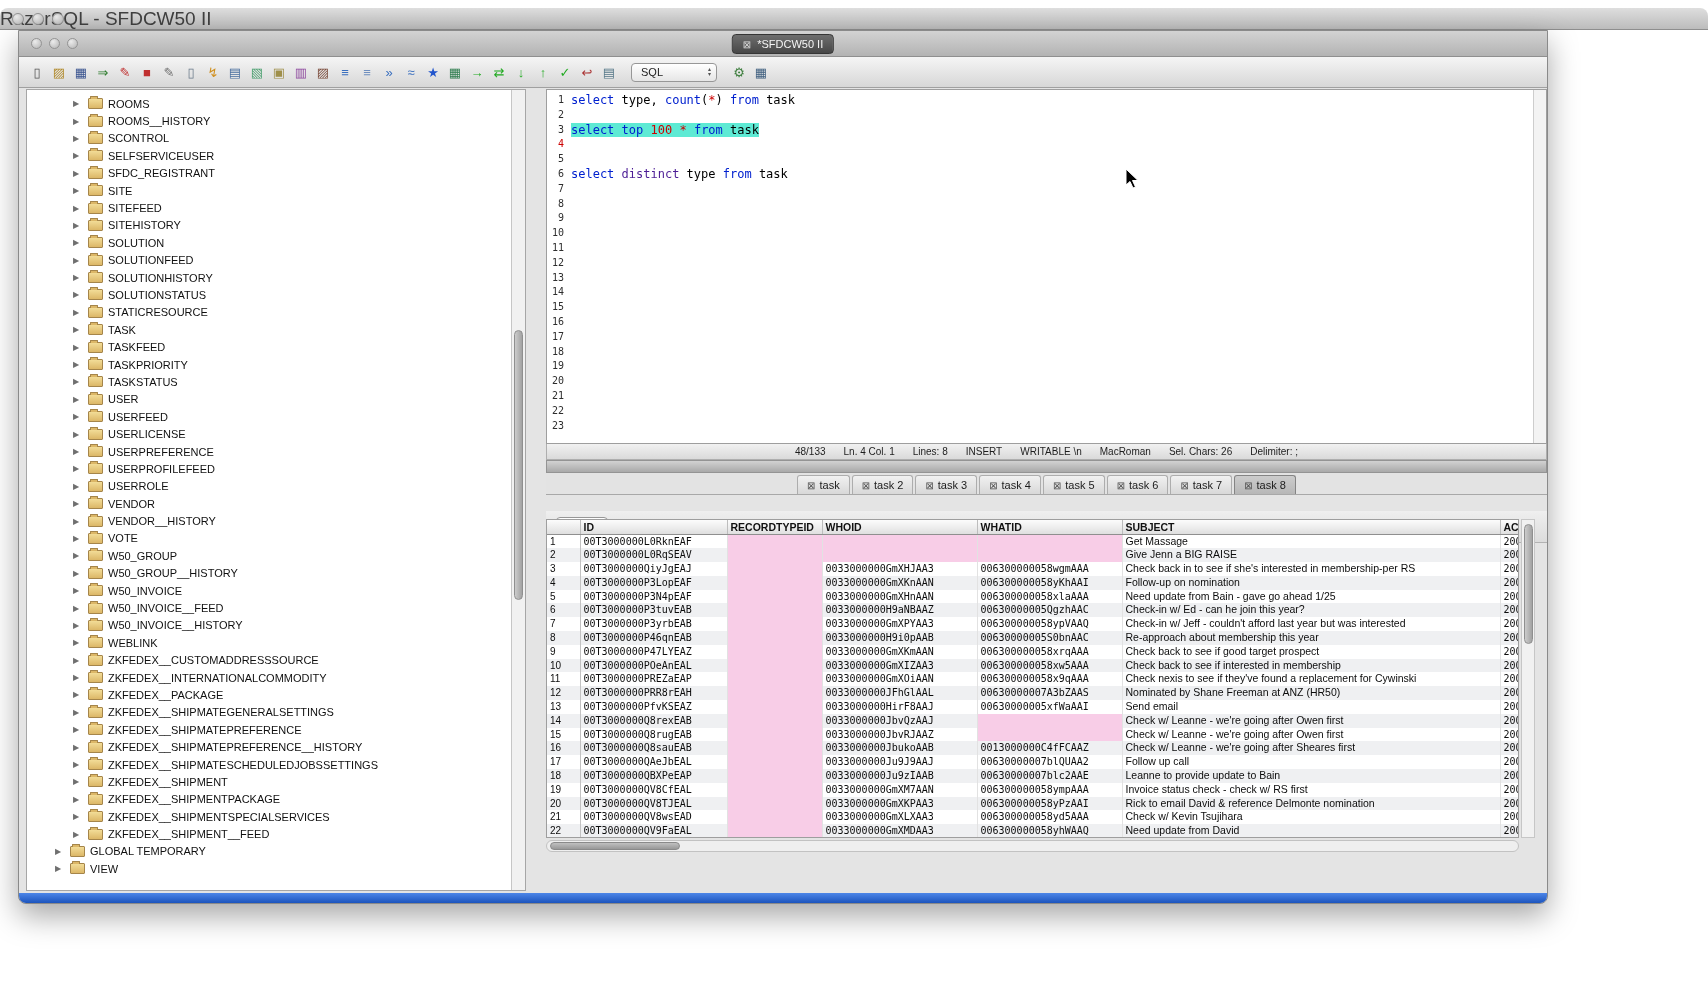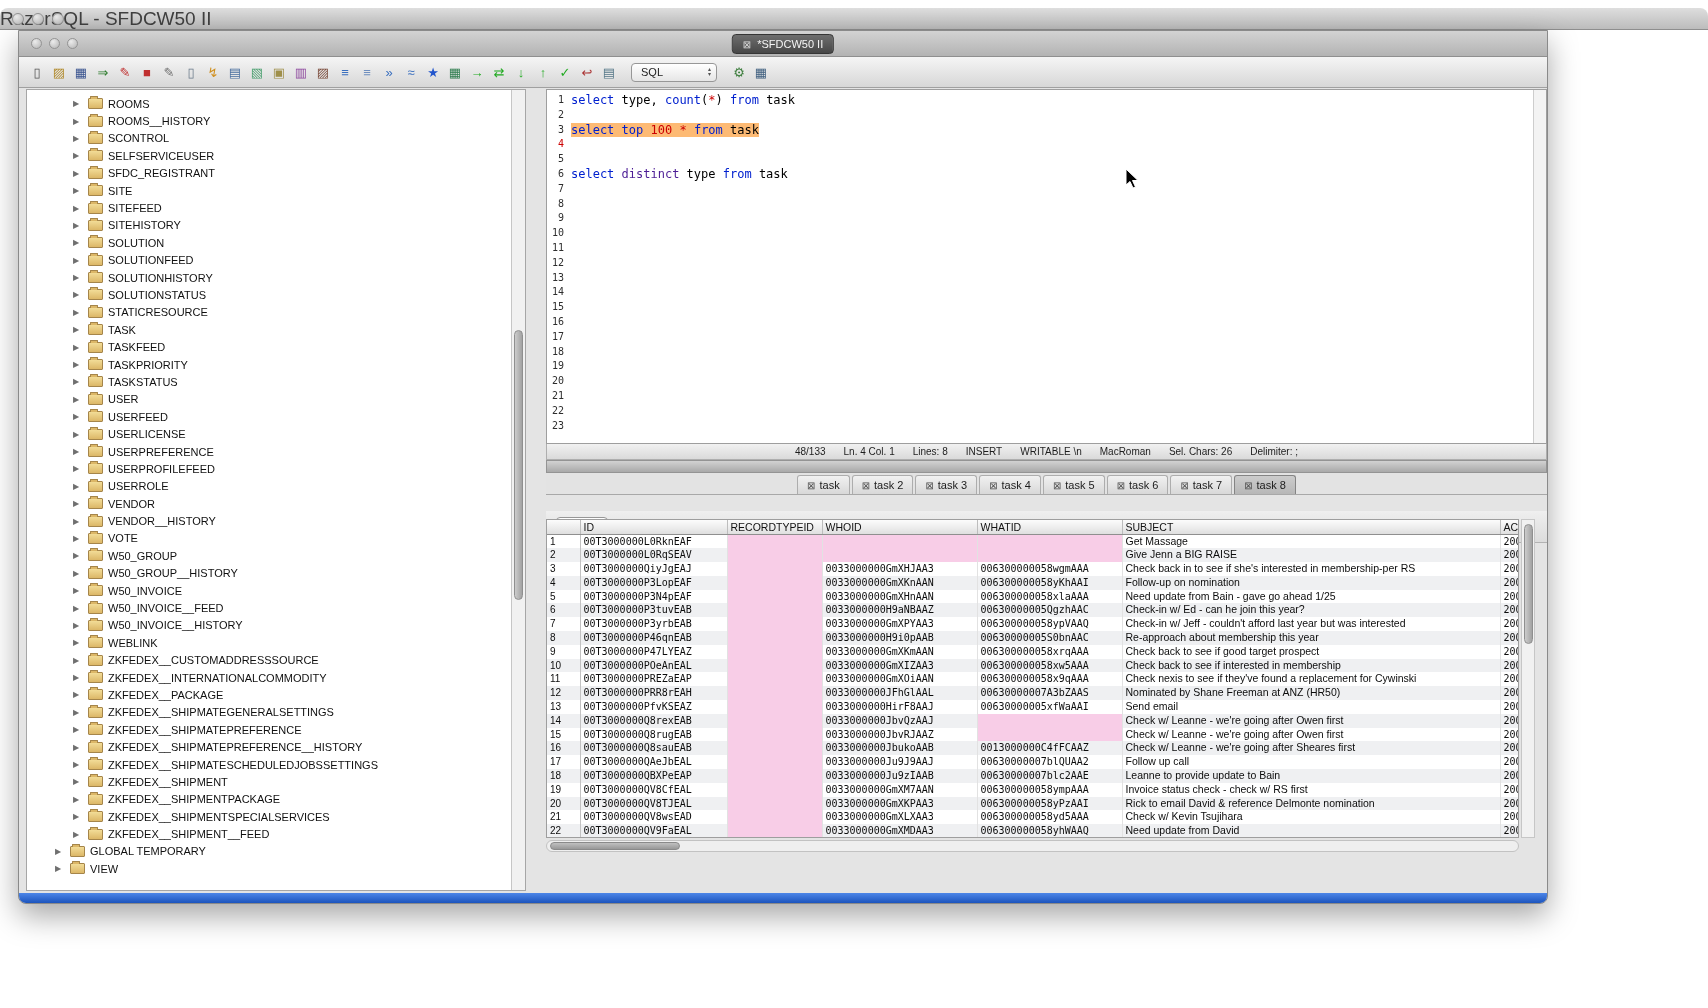--- a/index.html
+++ b/index.html
@@ -60,21 +60,21 @@
   
   .rightpane{position:absolute;left:527px;top:58px;width:1001px;height:802px}
   .editor{position:absolute;left:0;top:0;width:1001px;height:355px;background:#fff;
     border:1px solid #9e9e9e;display:flex;font-family:"DejaVu Sans Mono",monospace;font-size:12px;position:absolute}
   #gutter{width:20px;padding:3px 3px 0 0;text-align:right;font-size:10px;color:#2e2e2e;flex:none}
   .lnum{height:14.8px;line-height:14.8px}
   .lnum.cur{color:#cc0000}
   #code{flex:1;padding:3px 0 0 4px;overflow:hidden}
   .cline{height:14.8px;line-height:14.8px;white-space:pre;color:#000}
   .k{color:#0020cf}.n{color:#cc0000}.d{color:#4c1d95}
-  .selrange{background:#fdba74}
+  .selrange{background:#5eead4}
   .escroll{width:13px;flex:none;background:#f3f3f3;border-left:1px solid #cdcdcd}
 
   .estatus{position:absolute;left:0;top:355px;width:1001px;height:16px;
     background:linear-gradient(#f1f1f1,#dadada);border:1px solid #aeaeae;border-top:none;
     display:flex;justify-content:center;gap:18px;align-items:center;font-size:10px;color:#1d1d1d;white-space:nowrap}
   .splitter{position:absolute;left:0;top:371px;width:1001px;height:13px;
     background:linear-gradient(#d2d2d2,#a9a9a9);border:1px solid #949494}
 
   .rtabs{position:absolute;left:0;top:384px;width:1001px;height:22px;display:flex;
     justify-content:center;align-items:flex-end;gap:2px;background:#e3e3e3;border-bottom:1px solid #a8a8a8}
@@ -89,21 +89,21 @@
     display:flex;align-items:center;padding:0 10px;gap:4px}
   .rtoolbar .tbi{width:19px;height:19px;font-size:12px}
   .search{width:140px;height:16px;border:1px solid #999;border-radius:9px;font-size:10px;
     padding:0 8px;margin:0 6px 0 14px;background:#fff;outline:none}
 
   
   .tablewrap{position:absolute;left:0;top:430px;width:973px;height:319px;background:#fff;
     border:1px solid #9e9e9e;overflow:hidden}
   table{border-collapse:collapse;table-layout:fixed;width:973px}
   th{height:14px;background:linear-gradient(#fcfcfc,#dfdfdf);border-right:1px solid #bdbdbd;
-    border-bottom:1px solid #8f8f8f;font-weight:normal;text-align:left;padding:0 3px;
+    border-bottom:1px solid #8f8f8f;font-weight:bold;text-align:left;padding:0 3px;
     overflow:hidden;white-space:nowrap;font-size:10.5px;color:#111}
   td{height:13.8px;line-height:13.8px;border-right:1px solid #e2e2e2;padding:0 3px;
     overflow:hidden;white-space:nowrap;font-size:10.5px;color:#0c0c0c;background:#fff}
   tr.even td{background:#eff0f2}
   td.null{background:#f8cde7 !important}
   td.mono{font-family:"DejaVu Sans Mono",monospace;font-size:10px}
   td.numc{border-right:1px solid #c2c2c2;font-size:10px}
 
   .tvscroll{position:absolute;left:975px;top:430px;width:14px;height:319px;background:#f1f1f1;border:1px solid #c6c6c6}
   .hscroll{position:absolute;left:0;top:751px;width:973px;height:12px;background:#efefef;

